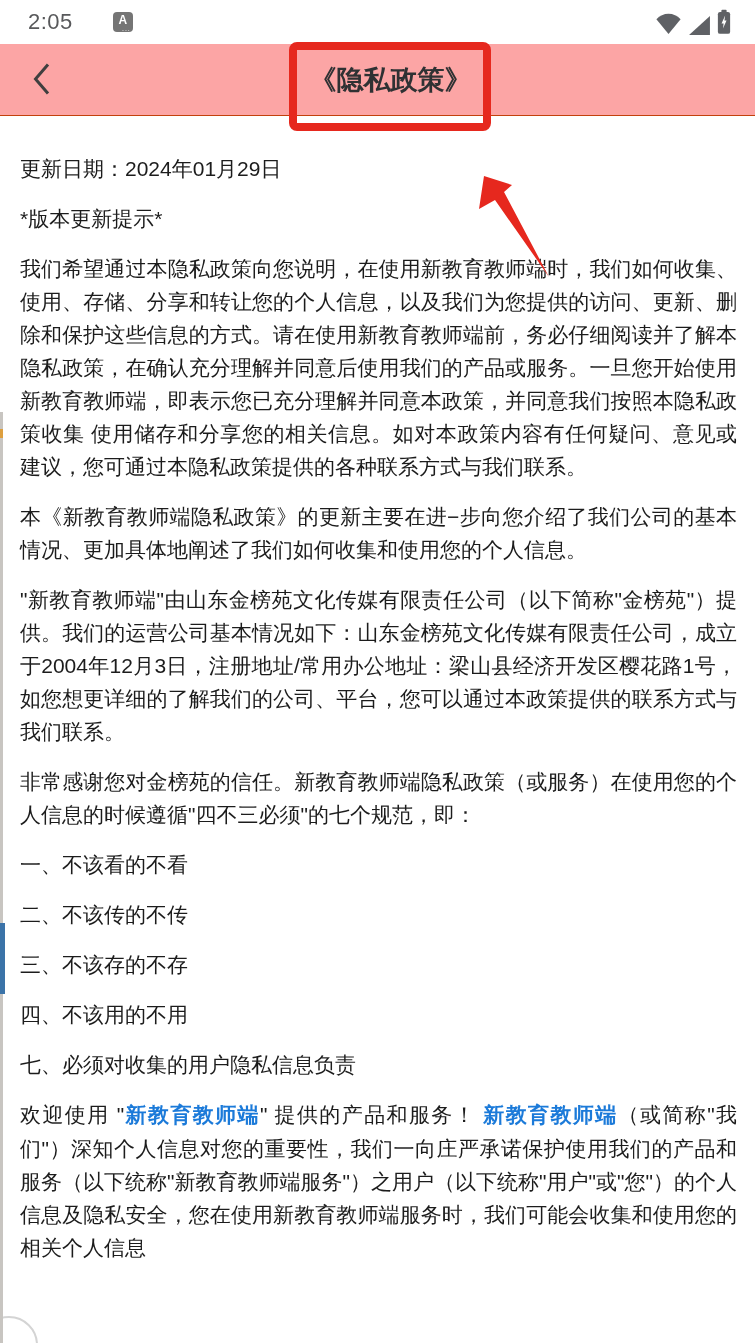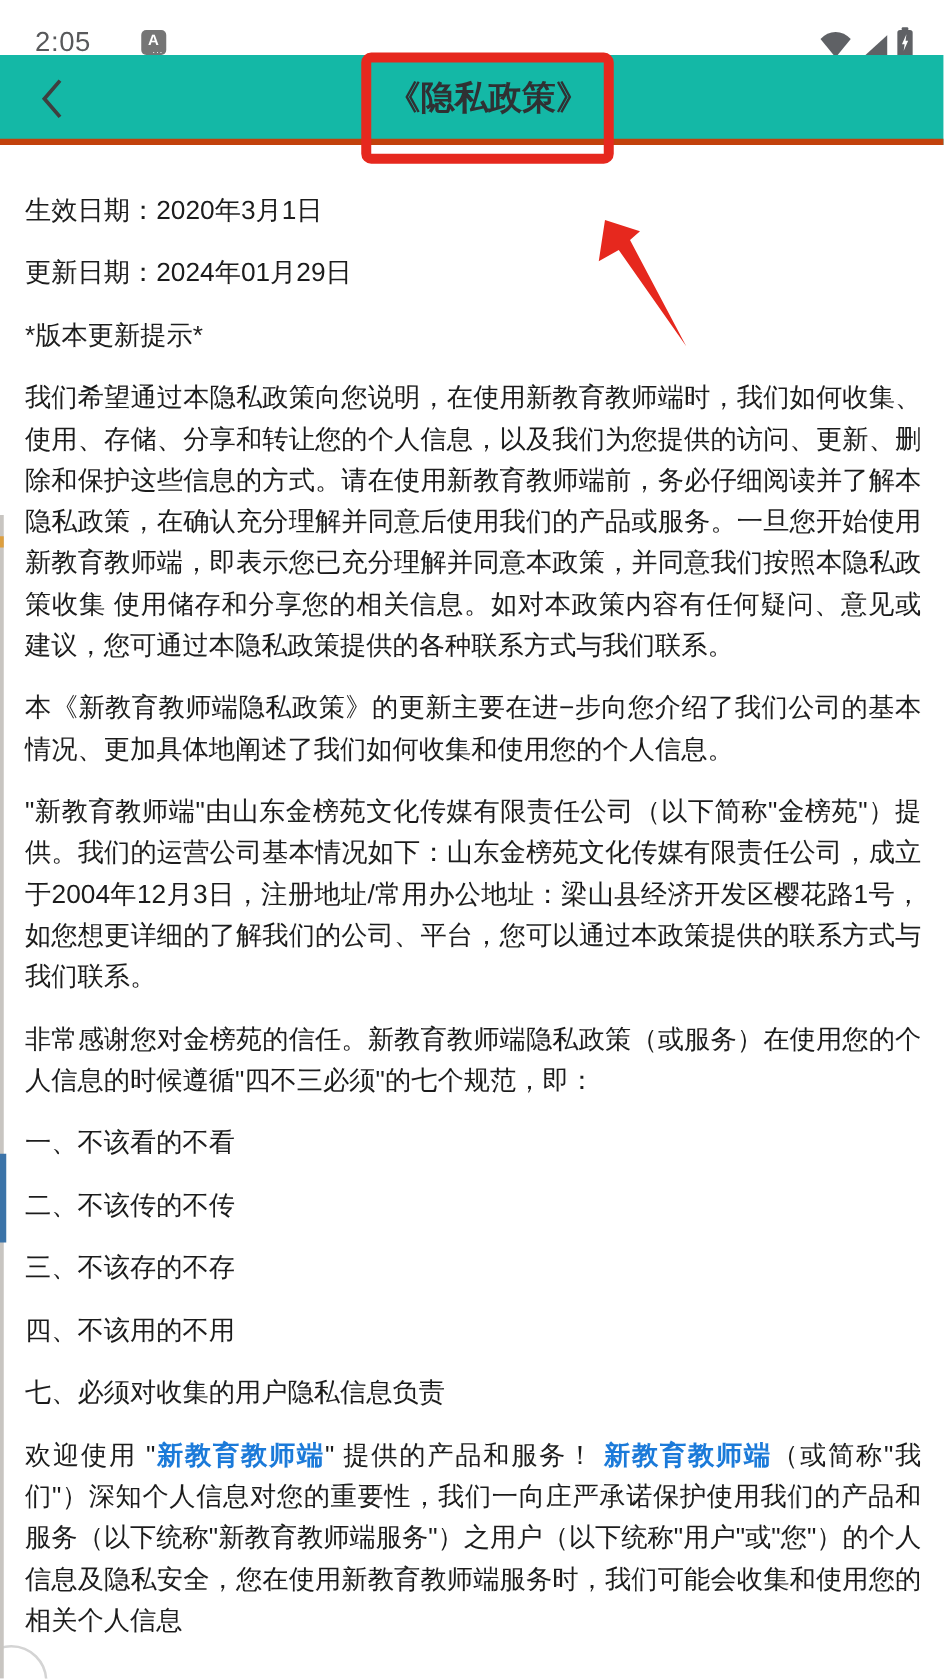--- a/index.html
+++ b/index.html
@@ -1,34 +1,34 @@
 <!DOCTYPE html>
 <html><head>
 <meta charset="utf-8">
 <style>
   * { margin: 0; padding: 0; box-sizing: border-box; }
   html, body { width: 755px; height: 1343px; overflow: hidden; background: #ffffff;
     font-family: "Liberation Sans", sans-serif; }
   .screen { position: relative; width: 755px; height: 1343px; background: #fff; overflow: hidden; }
 
   
-  .status-bar { position: absolute; top: 12px; left: 0; right: 0; height: 44px;
+  .status-bar { position: absolute; top: 0; left: 0; right: 0; height: 44px;
     display: flex; align-items: center; padding: 0 24px; }
   .status-time { font-size: 22px; color: #58595b; letter-spacing: 0.5px; margin-left: 4px; }
   .notif-icon { width: 20px; height: 20px; background: #757575; border-radius: 4px;
     margin-left: 40px; position: relative; display: flex; align-items: center; justify-content: center; }
   .notif-icon .letter { color: #fff; font-size: 12px; font-weight: bold; line-height: 1; margin-top: -4px; }
   .notif-icon .dots { position: absolute; bottom: 2px; right: 2px; color: #fff; font-size: 7px;
     line-height: 3px; letter-spacing: 1px; }
   .status-right { margin-left: auto; display: flex; align-items: flex-end; gap: 7px; }
   .status-right svg { display: block; }
 
   
   .header { position: absolute; top: 44px; left: 0; right: 0; height: 72px;
-    border-bottom: 5px solid #c2410c; background: #14b8a6; }
+    border-bottom: 1px solid #c2410c; background: #fca5a5; }
   .back-btn { position: absolute; left: 22px; top: 17px; width: 40px; height: 40px;
     display: flex; align-items: center; justify-content: center; }
   .page-title { position: absolute; left: 50%; top: 50%; transform: translate(-50%, -50%);
     margin-left: 13px; font-size: 27px; font-weight: 600; color: #2f3133; white-space: nowrap; }
 
   
   .anno-box { position: absolute; left: 289px; top: 42px; width: 202px; height: 89px;
     border: 8px solid #e6281e; border-radius: 8px; z-index: 20; pointer-events: none; }
   .anno-arrow { position: absolute; left: 0; top: 0; z-index: 20; pointer-events: none; }
 
@@ -92,21 +92,20 @@
     <div class="page-title">《隐私政策》</div>
   </div>
 
   <div class="anno-box"></div>
 
   <svg class="anno-arrow" width="755" height="320" viewBox="0 0 755 320">
     <polygon points="484,176 479,209 495,200 549,277 504,192 512,185" fill="#e6281e"></polygon>
   </svg>
 
   <div class="policy-body">
-      <p class="para"><span>生效日期：2020年3月1日</span></p>
       <p class="para"><span>更新日期：2024年01月29日</span></p>
       <p class="para"><span>*版本更新提示*</span></p>
       <p class="para"><span>我们希望通过本隐私政策向您说明，在使用新教育教师端时，我们如何收集、使用、存储、分享和转让您的个人信息，以及我们为您提供的访问、更新、删除和保护这些信息的方式。请在使用新教育教师端前，务必仔细阅读并了解本隐私政策，在确认充分理解并同意后使用我们的产品或服务。一旦您开始使用新教育教师端，即表示您已充分理解并同意本政策，并同意我们按照本隐私政策收集 使用储存和分享您的相关信息。如对本政策内容有任何疑问、意见或建议，您可通过本隐私政策提供的各种联系方式与我们联系。</span></p>
       <p class="para"><span>本《新教育教师端隐私政策》的更新主要在进−步向您介绍了我们公司的基本情况、更加具体地阐述了我们如何收集和使用您的个人信息。</span></p>
       <p class="para"><span>"新教育教师端"由山东金榜苑文化传媒有限责任公司（以下简称"金榜苑"）提供。我们的运营公司基本情况如下：山东金榜苑文化传媒有限责任公司，成立于2004年12月3日，注册地址/常用办公地址：梁山县经济开发区樱花路1号，如您想更详细的了解我们的公司、平台，您可以通过本政策提供的联系方式与我们联系。</span></p>
       <p class="para"><span>非常感谢您对金榜苑的信任。新教育教师端隐私政策（或服务）在使用您的个人信息的时候遵循"四不三必须"的七个规范，即：</span></p>
       <p class="para"><span>一、不该看的不看</span></p>
       <p class="para"><span>二、不该传的不传</span></p>
       <p class="para"><span>三、不该存的不存</span></p>
       <p class="para"><span>四、不该用的不用</span></p>

